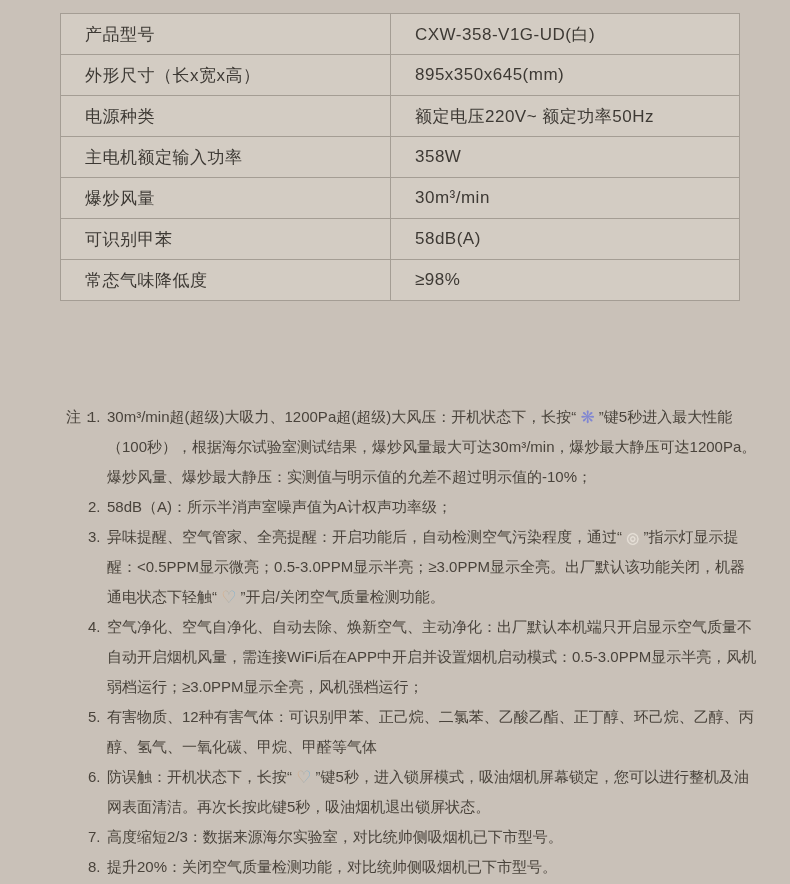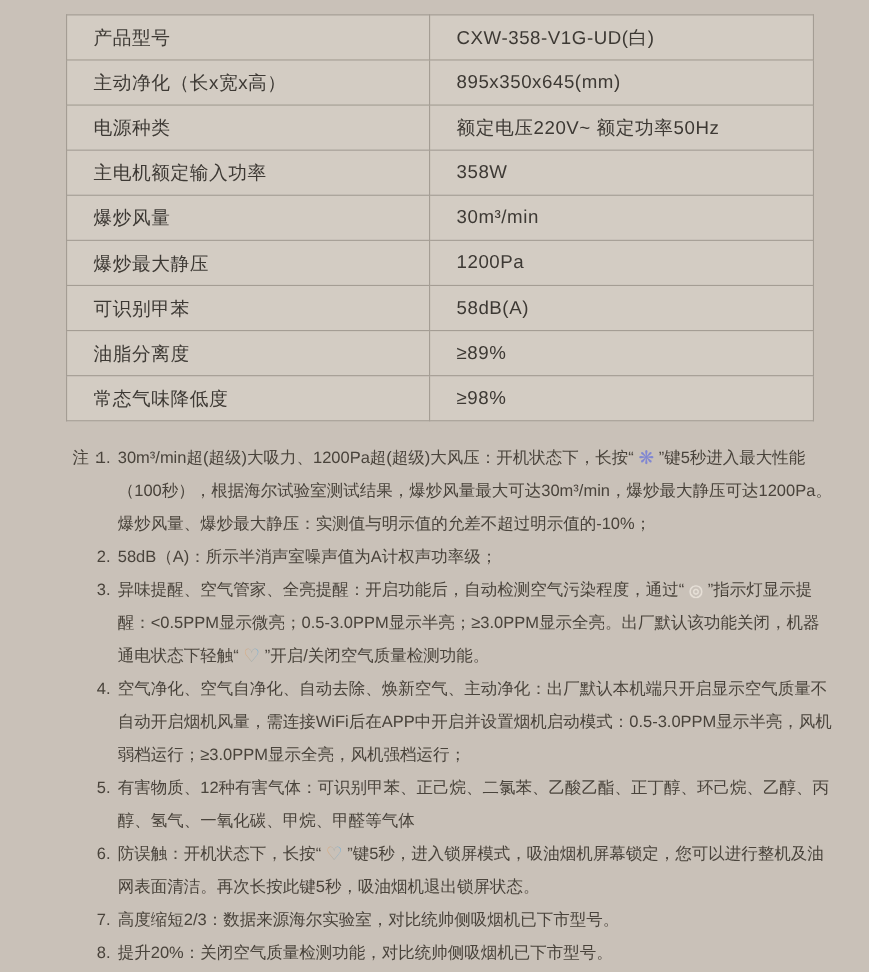--- a/index.html
+++ b/index.html
@@ -88,46 +88,38 @@
 
 <div class="page">
 
   <table class="spec">
     <tbody id="spec-body">
         <tr>
           <td class="spec-label">产品型号</td>
           <td class="spec-value">CXW-358-V1G-UD(白)</td>
         </tr>
         <tr>
-          <td class="spec-label">主动净化（长x宽x高）</td>
+          <td class="spec-label">外形尺寸（长x宽x高）</td>
           <td class="spec-value">895x350x645(mm)</td>
         </tr>
         <tr>
           <td class="spec-label">电源种类</td>
           <td class="spec-value">额定电压220V~  额定功率50Hz</td>
         </tr>
         <tr>
           <td class="spec-label">主电机额定输入功率</td>
           <td class="spec-value">358W</td>
         </tr>
         <tr>
           <td class="spec-label">爆炒风量</td>
           <td class="spec-value">30m³/min</td>
         </tr>
         <tr>
-          <td class="spec-label">爆炒最大静压</td>
-          <td class="spec-value">1200Pa</td>
-        </tr>
-        <tr>
           <td class="spec-label">可识别甲苯</td>
           <td class="spec-value">58dB(A)</td>
-        </tr>
-        <tr>
-          <td class="spec-label">油脂分离度</td>
-          <td class="spec-value">≥89%</td>
         </tr>
         <tr>
           <td class="spec-label">常态气味降低度</td>
           <td class="spec-value">≥98%</td>
         </tr>
       </tbody>
   </table>
 
   <div class="notes">
     <span class="notes-prefix">注：</span>

